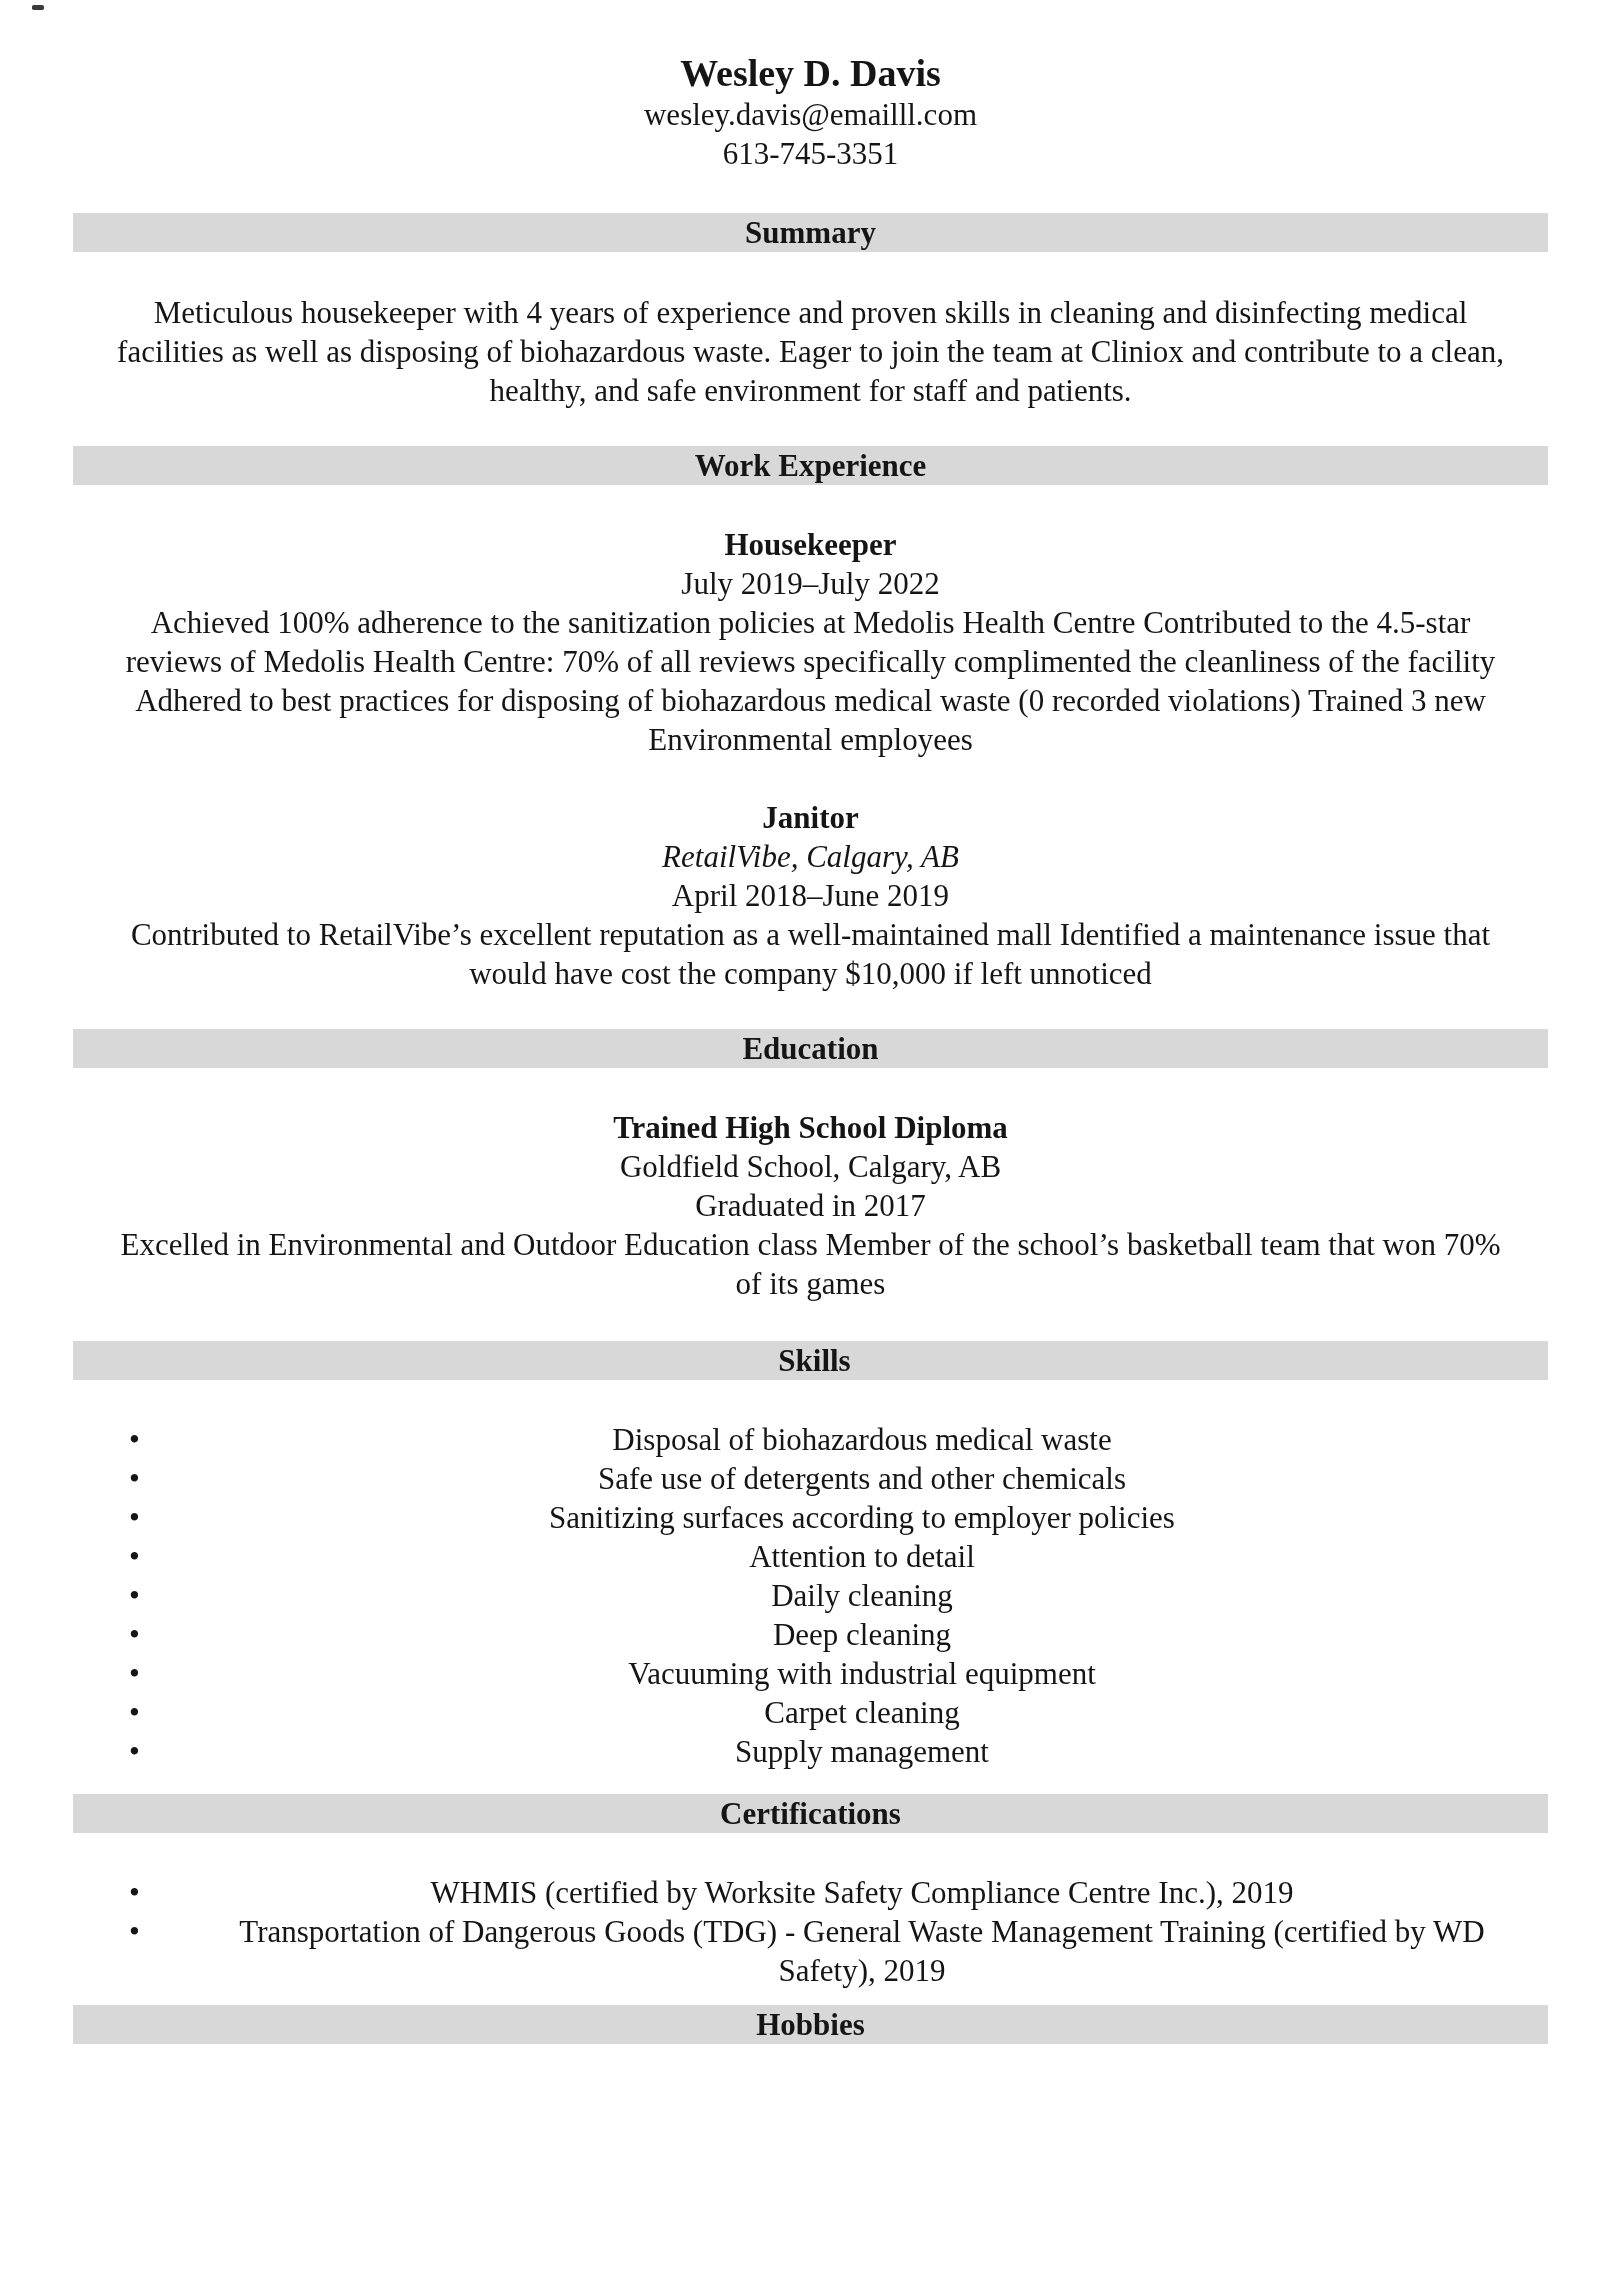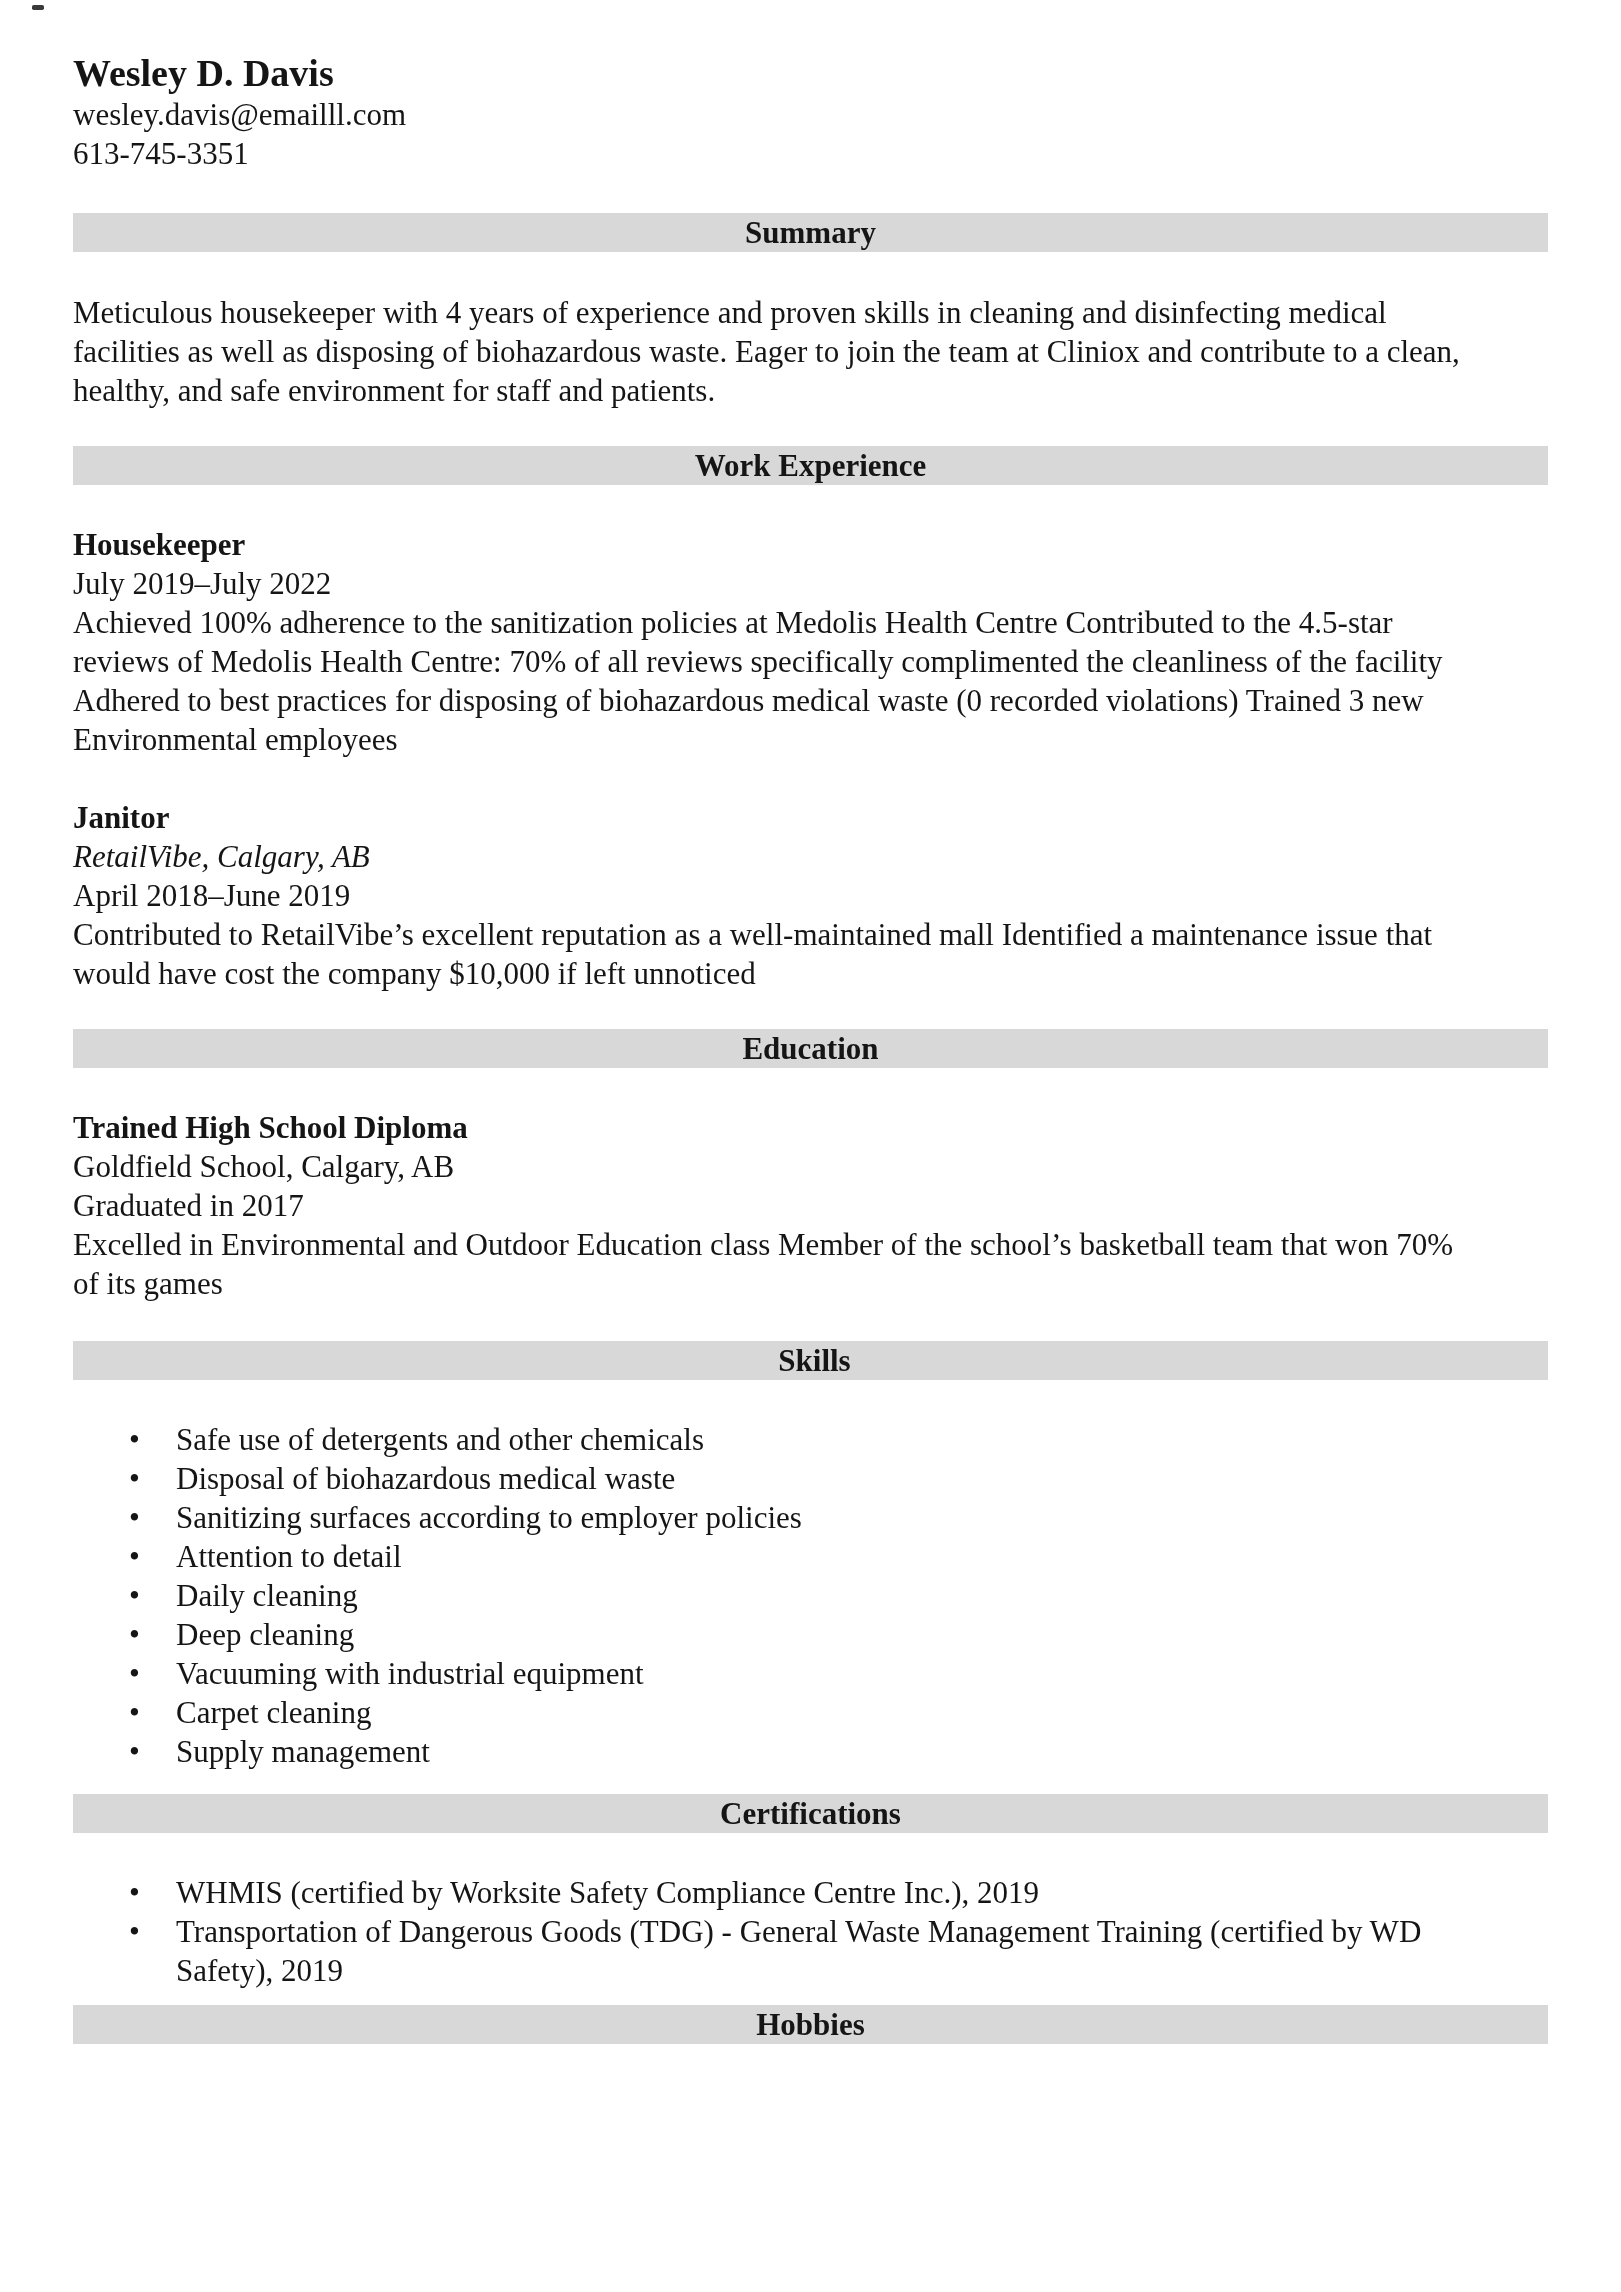--- a/index.html
+++ b/index.html
@@ -16,20 +16,21 @@
     font-size: 31px;
     line-height: 39px;
     color: var(--text-color, #151515);
   }
   .page {
     box-sizing: border-box;
     width: 1622px;
     height: 2293px;
     padding: 52px 74px 0 73px;
     position: relative;
+    text-align: center;
   }
   .artifact {
     position: absolute;
     left: 32px;
     top: 5.4px;
     width: 11.6px;
     height: 4.5px;
     background: #3a3a3a;
     border-radius: 1.8px;
   }
@@ -144,22 +145,22 @@
       <div class="pre">Excelled in Environmental and Outdoor Education class Member of the school’s basketball team that won 70%
 of its games</div>
     </div>
   </section>
 
   <section>
     <div class="bar bar-skills">
       <span>Skills</span>
     </div>
     <ul class="bullets">
+      <li>Disposal of biohazardous medical waste</li>
       <li>Safe use of detergents and other chemicals</li>
-      <li>Disposal of biohazardous medical waste</li>
       <li>Sanitizing surfaces according to employer policies</li>
       <li>Attention to detail</li>
       <li>Daily cleaning</li>
       <li>Deep cleaning</li>
       <li>Vacuuming with industrial equipment</li>
       <li>Carpet cleaning</li>
       <li>Supply management</li>
     </ul>
   </section>
 

